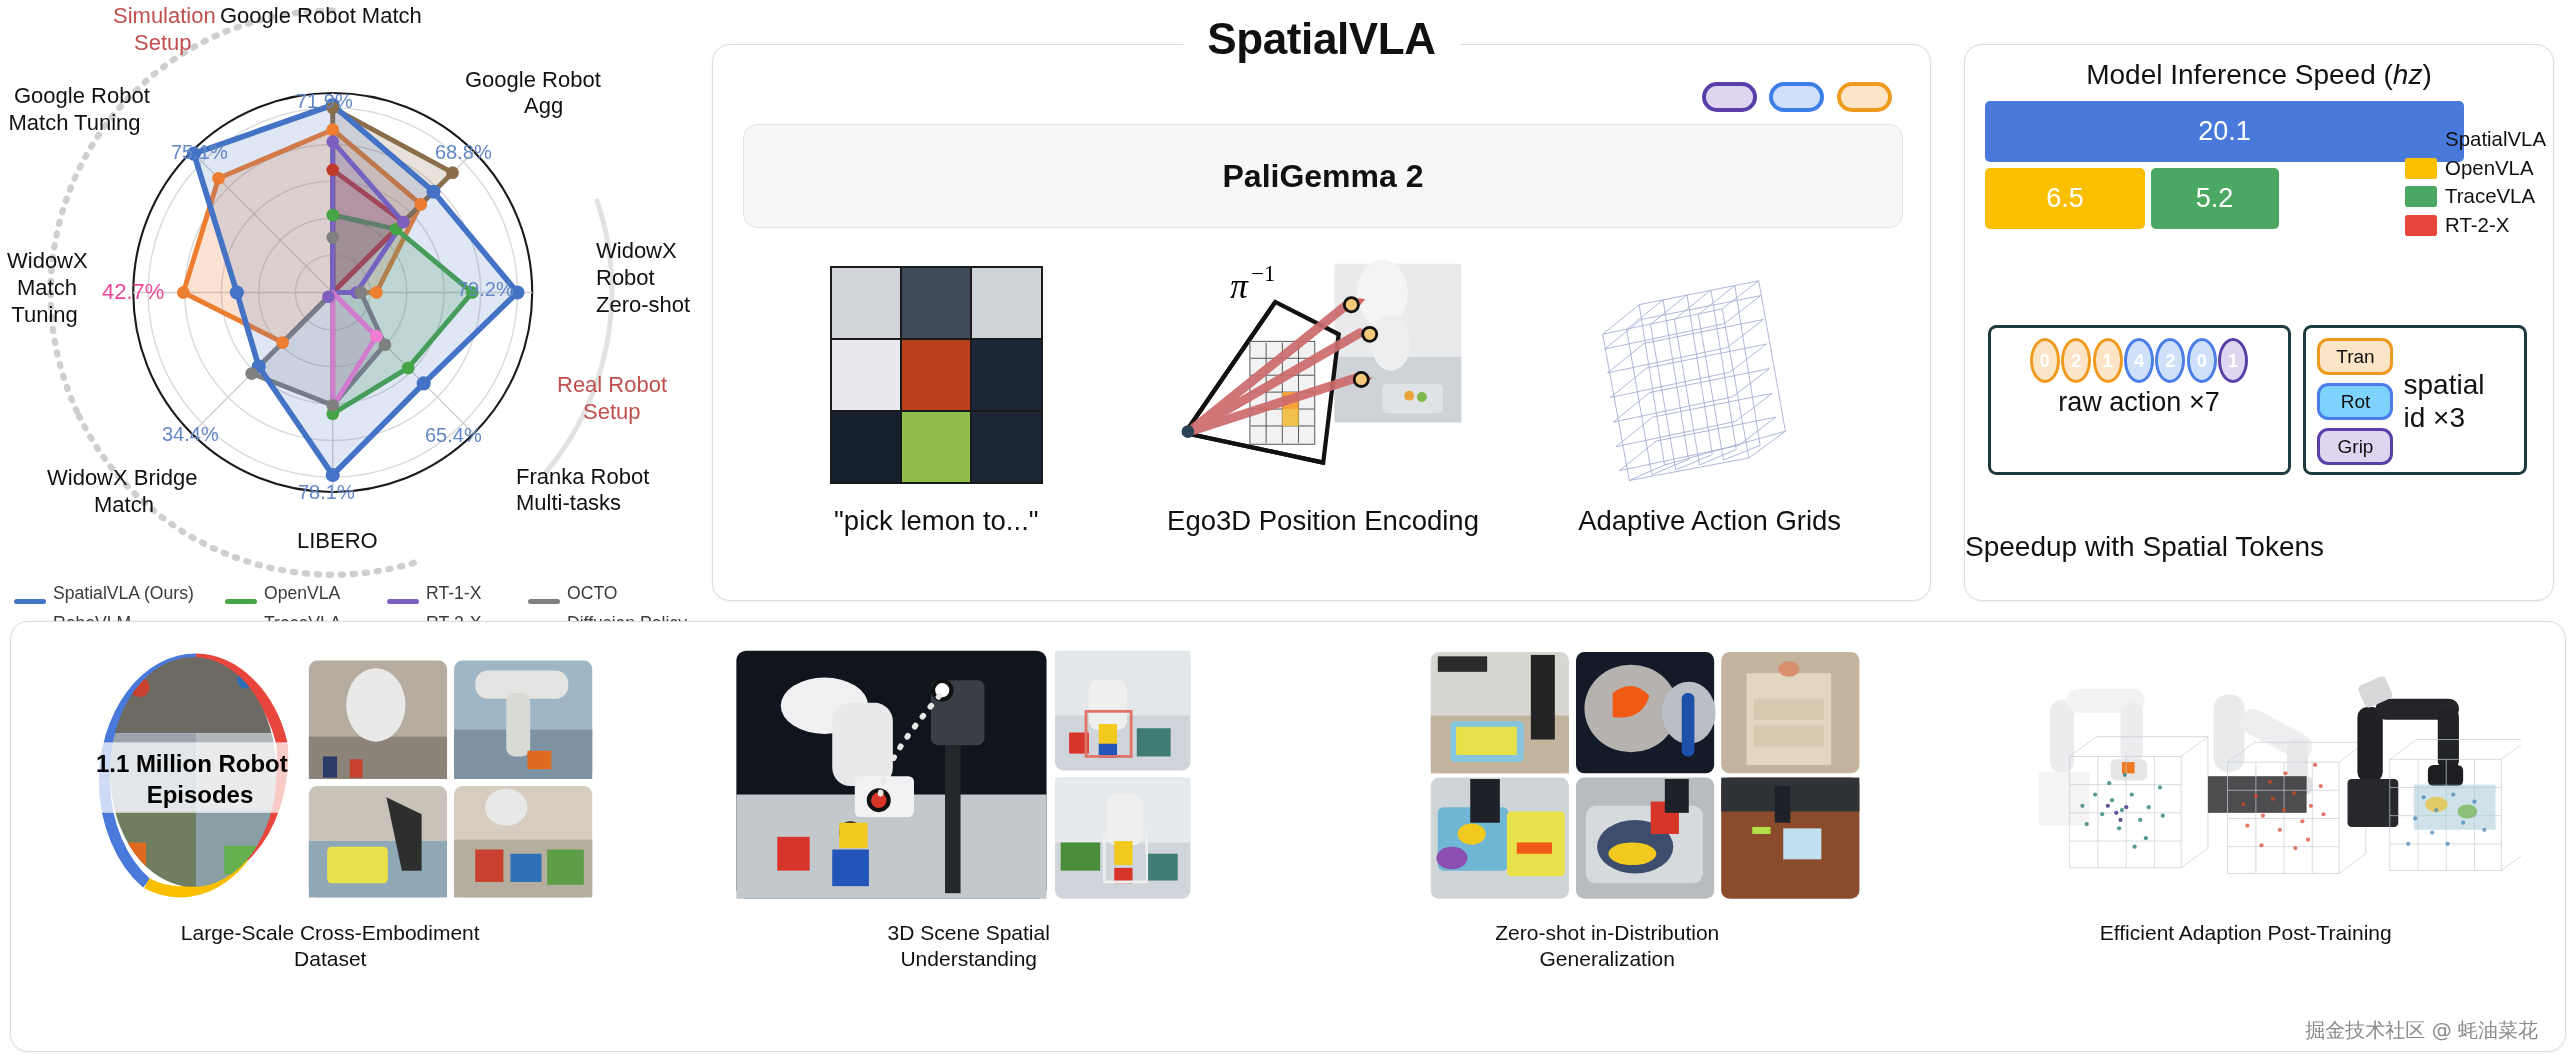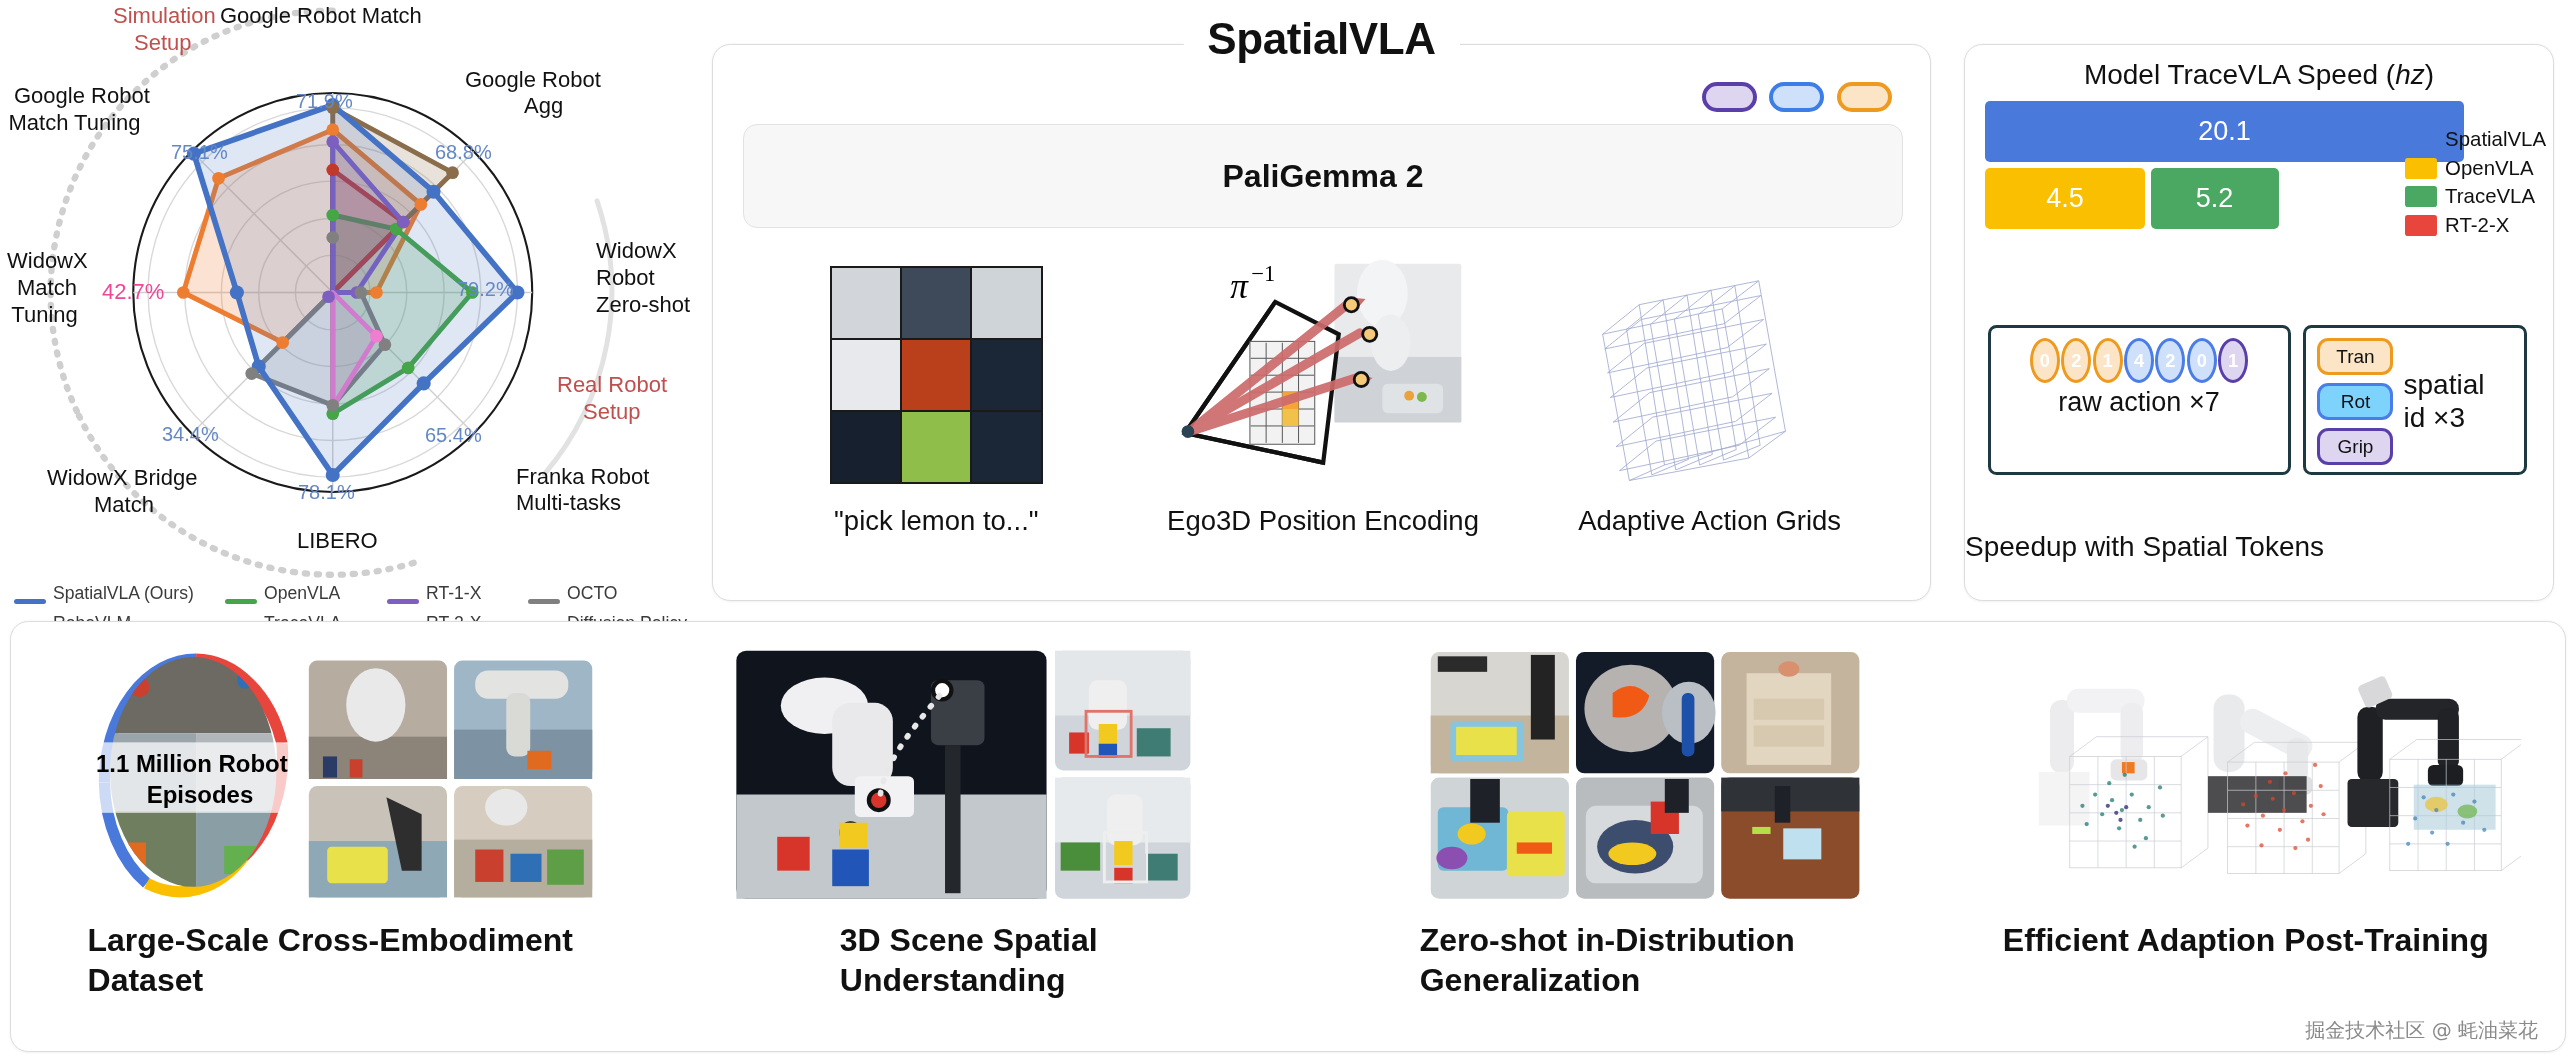--- a/index.html
+++ b/index.html
@@ -105,21 +105,21 @@
   .speedup-caption { position: absolute; left: 0; top: 486px; width: 100%;
                      text-align: left; font-size: 28px; white-space: nowrap; }
 
   
   .bottom-panel { left: 10px; top: 621px; width: 2556px; height: 431px; }
   .bottom-grid { position: absolute; left: 0; top: 0; width: 100%; height: 100%;
                  display: grid; grid-template-columns: repeat(4, 1fr); }
   .bcol { position: relative; display: flex; flex-direction: column;
           align-items: center; justify-content: flex-start; padding-top: 15.5px; }
   .bimg { height: 282px; display: flex; align-items: center; }
-  .bcap { font-size: 32px; font-weight: bold; line-height: 1.25; }
+  .bcap { font-size: 21px; font-weight: normal; text-align: center; line-height: 1.25; }
 
   .watermark { position: absolute; right: 27px; bottom: 7px;
                font-size: 20px; color: #8a8a8a; white-space: nowrap;
                font-family: "DejaVu Sans", sans-serif; }
 </style>
 </head>
 <body>
 
 <div id="root">
 
@@ -410,29 +410,29 @@
               </g>
             </svg>
           </div>
           <div class="ccap">Adaptive Action Grids</div>
         </div>
       </div>
     </div>
 
     <div class="card right-panel">
       <div class="speed-title">
-        <span>Model TraceVLA Speed (</span><i>hz</i><span>)</span>
+        <span>Model Inference Speed (</span><i>hz</i><span>)</span>
       </div>
 
       <div class="bars">
         <div class="bar-row">
           <div class="bar" style="background:#4a79dc;width:479px;height:61px;">20.1</div>
         </div>
         <div class="bar-row">
-          <div class="bar" style="background:#fac000;width:160px;height:61px;margin-right:5.6px;">4.5</div>
+          <div class="bar" style="background:#fac000;width:160px;height:61px;margin-right:5.6px;">6.5</div>
           <div class="bar" style="background:#4aa862;width:128px;height:61px;">5.2</div>
         </div>
       </div>
 
       <div class="bar-legend">
         <div class="bl-item">
           <span class="bl-swatch" style="background:#4a79dc"></span>
           <span class="bl-label">SpatialVLA</span>
         </div>
         <div class="bl-item">

